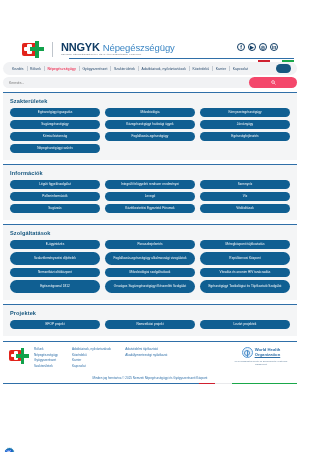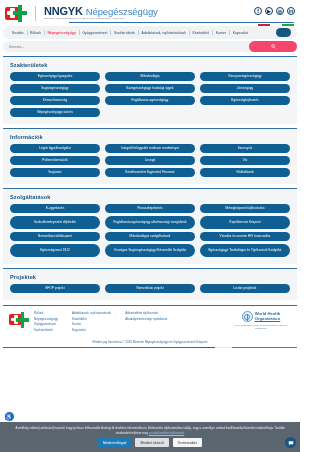--- a/index.html
+++ b/index.html
@@ -8,22 +8,23 @@
     width: 300px; height: 452px;
     font-family: "Liberation Sans", sans-serif;
     background: #ffffff;
     overflow: hidden;
   }
   .page { position: relative; width: 300px; height: 452px; background: #fff; }
 
   
   .header {
     height: 26px; background: #ffffff;
-    display: flex; align-items: center; padding: 0 5px;
+    display: flex; align-items: center; padding: 0 22px;
     position: relative;
+    margin-top: 36px;
   }
   .logo-wrap { display: flex; align-items: center; gap: 4px; }
   .cross-logo { width: 22px; height: 17px; position: relative; flex: 0 0 auto; }
   .cross-logo .red {
     position: absolute; left: 0; top: 2px; width: 15px; height: 13px;
     background: #e2231a; border-radius: 2px;
   }
   .cross-logo .red:before {
     content: ""; position: absolute; left: 5px; top: 1.5px;
     width: 5px; height: 10px; background: #fff; border-radius: 1px;

